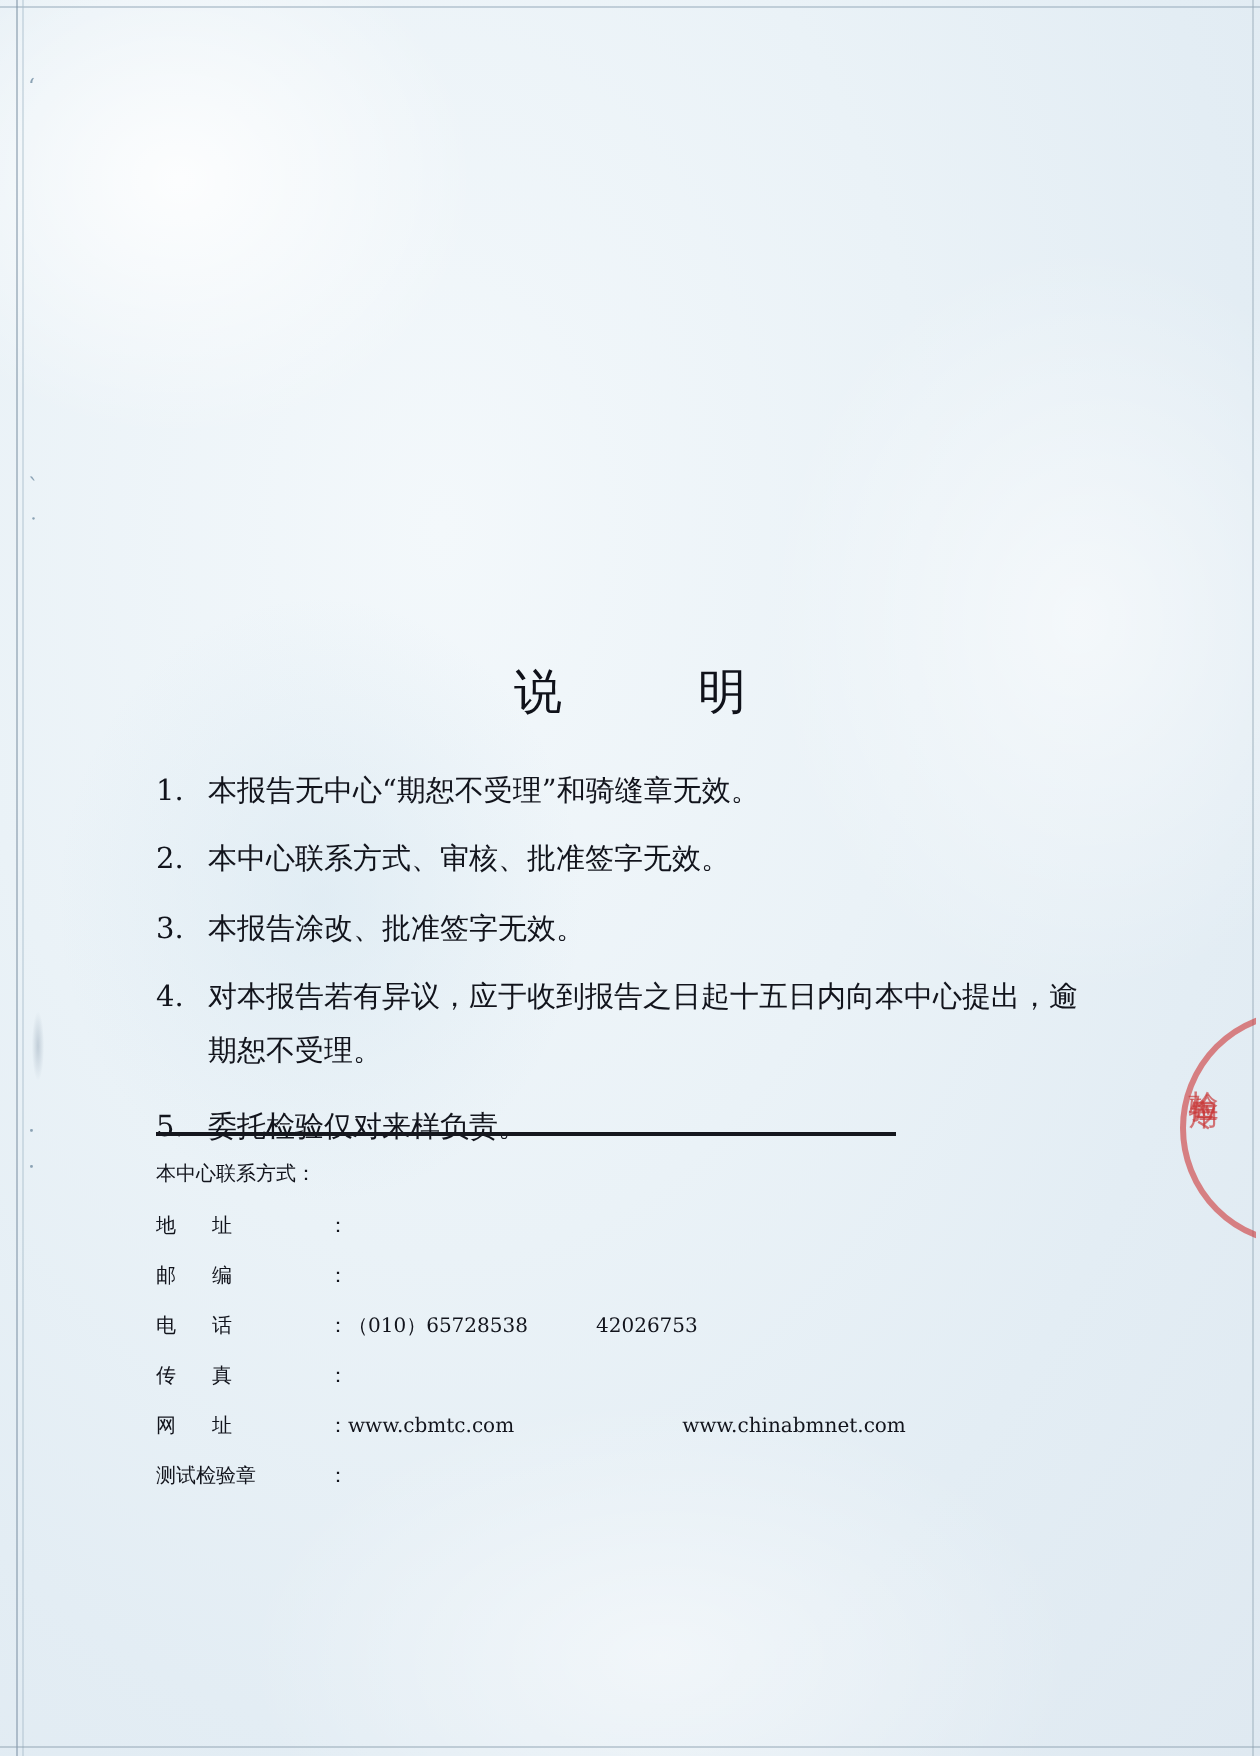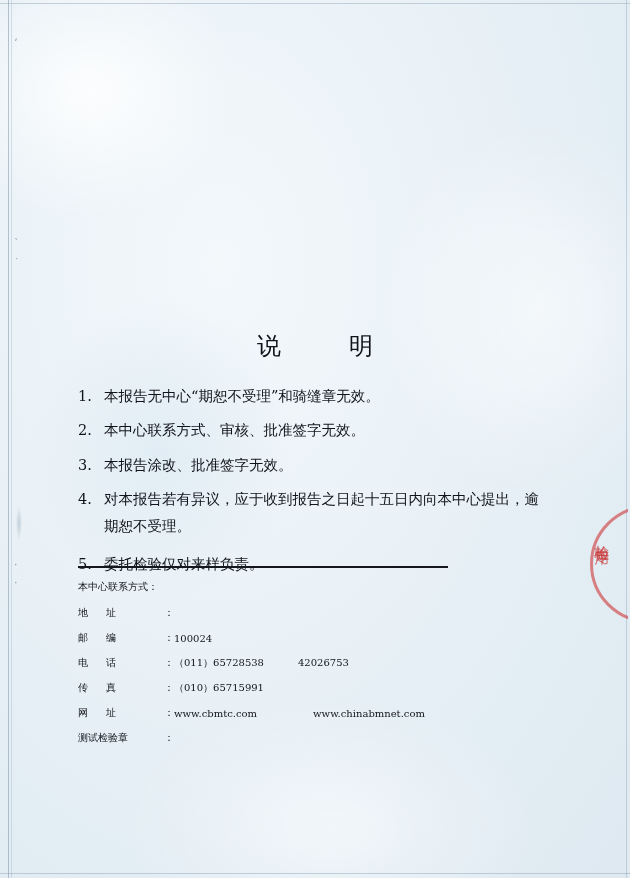--- a/index.html
+++ b/index.html
@@ -142,21 +142,21 @@
     letter-spacing: 4px;
   }
   .c-label.tight {
     letter-spacing: 0px;
   }
   .c-value {
     flex: 1;
     font-family: "DejaVu Serif", "Liberation Serif", serif;
   }
   .c-value .sp2 { display: inline-block; width: 34px; }
-  .c-value .url2 { margin-left: 56px; }
+  .c-value .url2 { margin-left: 84px; }
 
   
   .stamp {
     position: absolute;
     right: 2px;
     top: 505px;
     width: 40px;
     height: 120px;
     overflow: hidden;
     pointer-events: none;
@@ -252,33 +252,31 @@
       <div class="contact-head">本中心联系方式：</div>
 
       <div class="contact-row">
         <span class="c-label">地　址</span>
         <span class="c-sep">：</span>
       </div>
 
       <div class="contact-row">
         <span class="c-label">邮　编</span>
         <span class="c-sep">：</span>
-        <span class="c-value">100024</span>
       </div>
 
       <div class="contact-row">
         <span class="c-label">电　话</span>
         <span class="c-sep">：</span>
-        <span class="c-value"><span>（011）65728538</span><span class="sp2"></span><span>42026753</span></span>
+        <span class="c-value"><span>（010）65728538</span><span class="sp2"></span><span>42026753</span></span>
       </div>
 
       <div class="contact-row">
         <span class="c-label">传　真</span>
         <span class="c-sep">：</span>
-        <span class="c-value">（010）65715991</span>
       </div>
 
       <div class="contact-row">
         <span class="c-label">网　址</span>
         <span class="c-sep">：</span>
         <span class="c-value"><span>www.cbmtc.com</span><span class="url2">www.chinabmnet.com</span></span>
       </div>
 
       <div class="contact-row">
         <span class="c-label tight">测试检验章</span>

